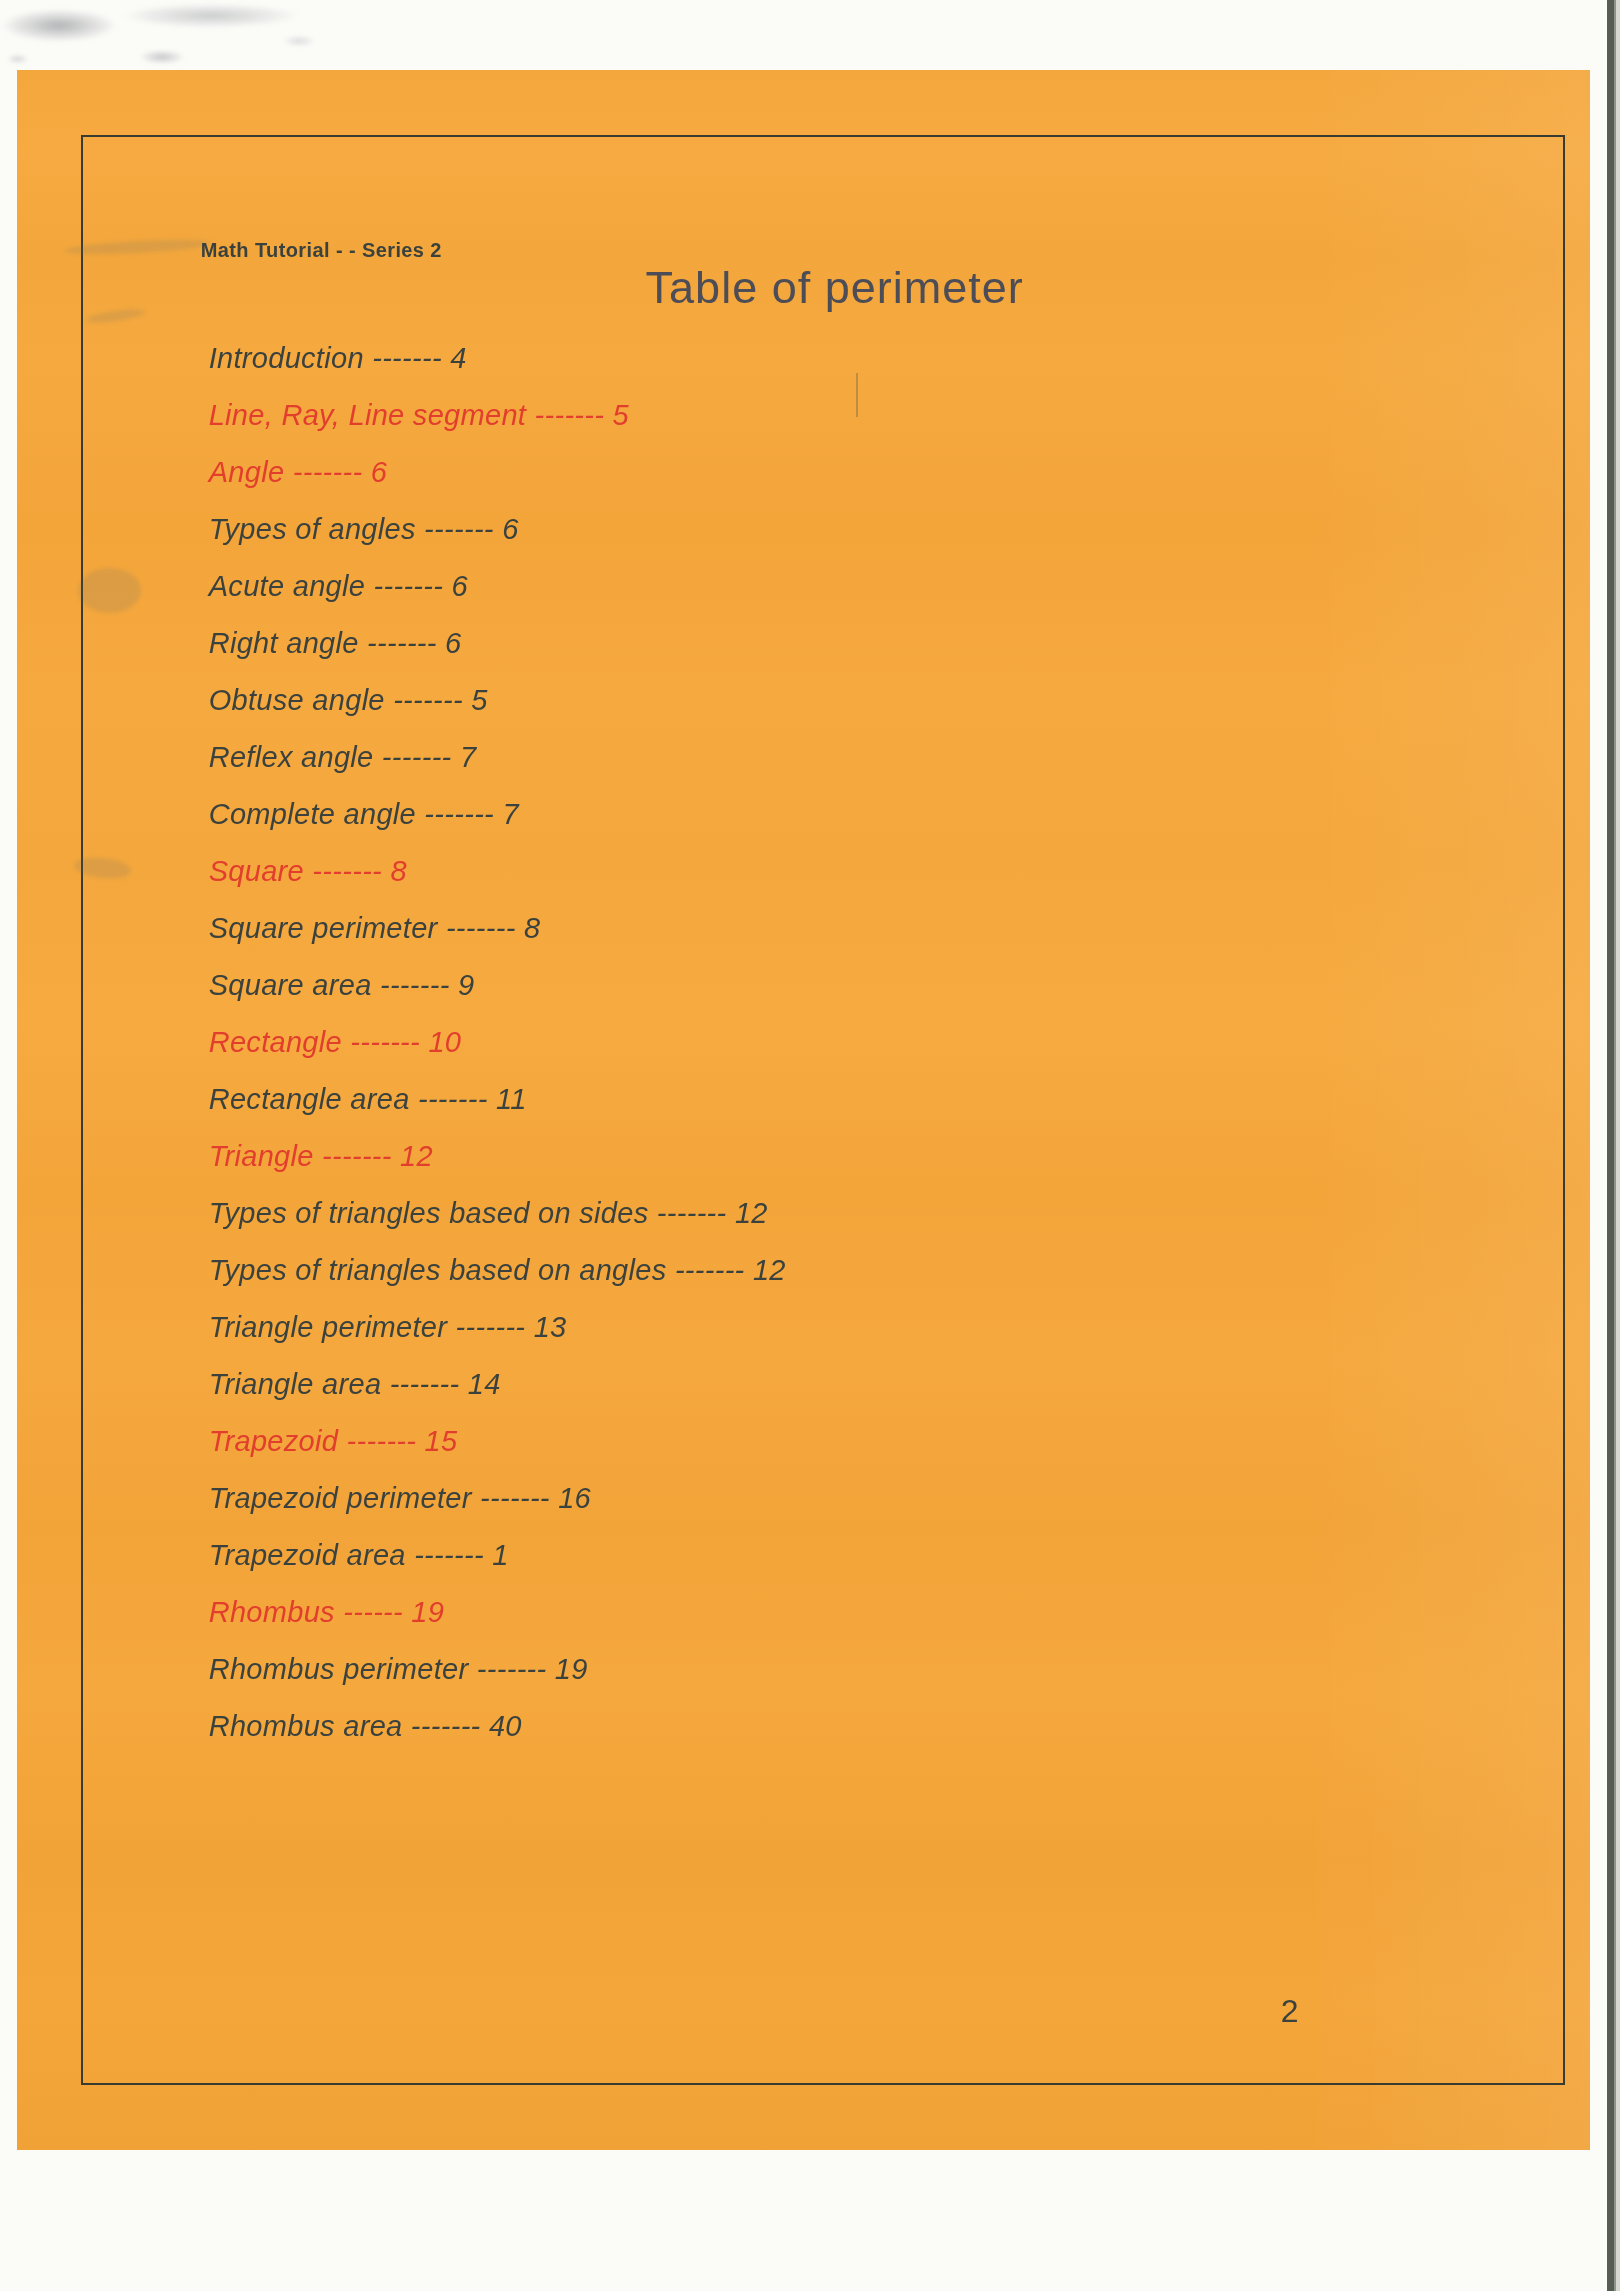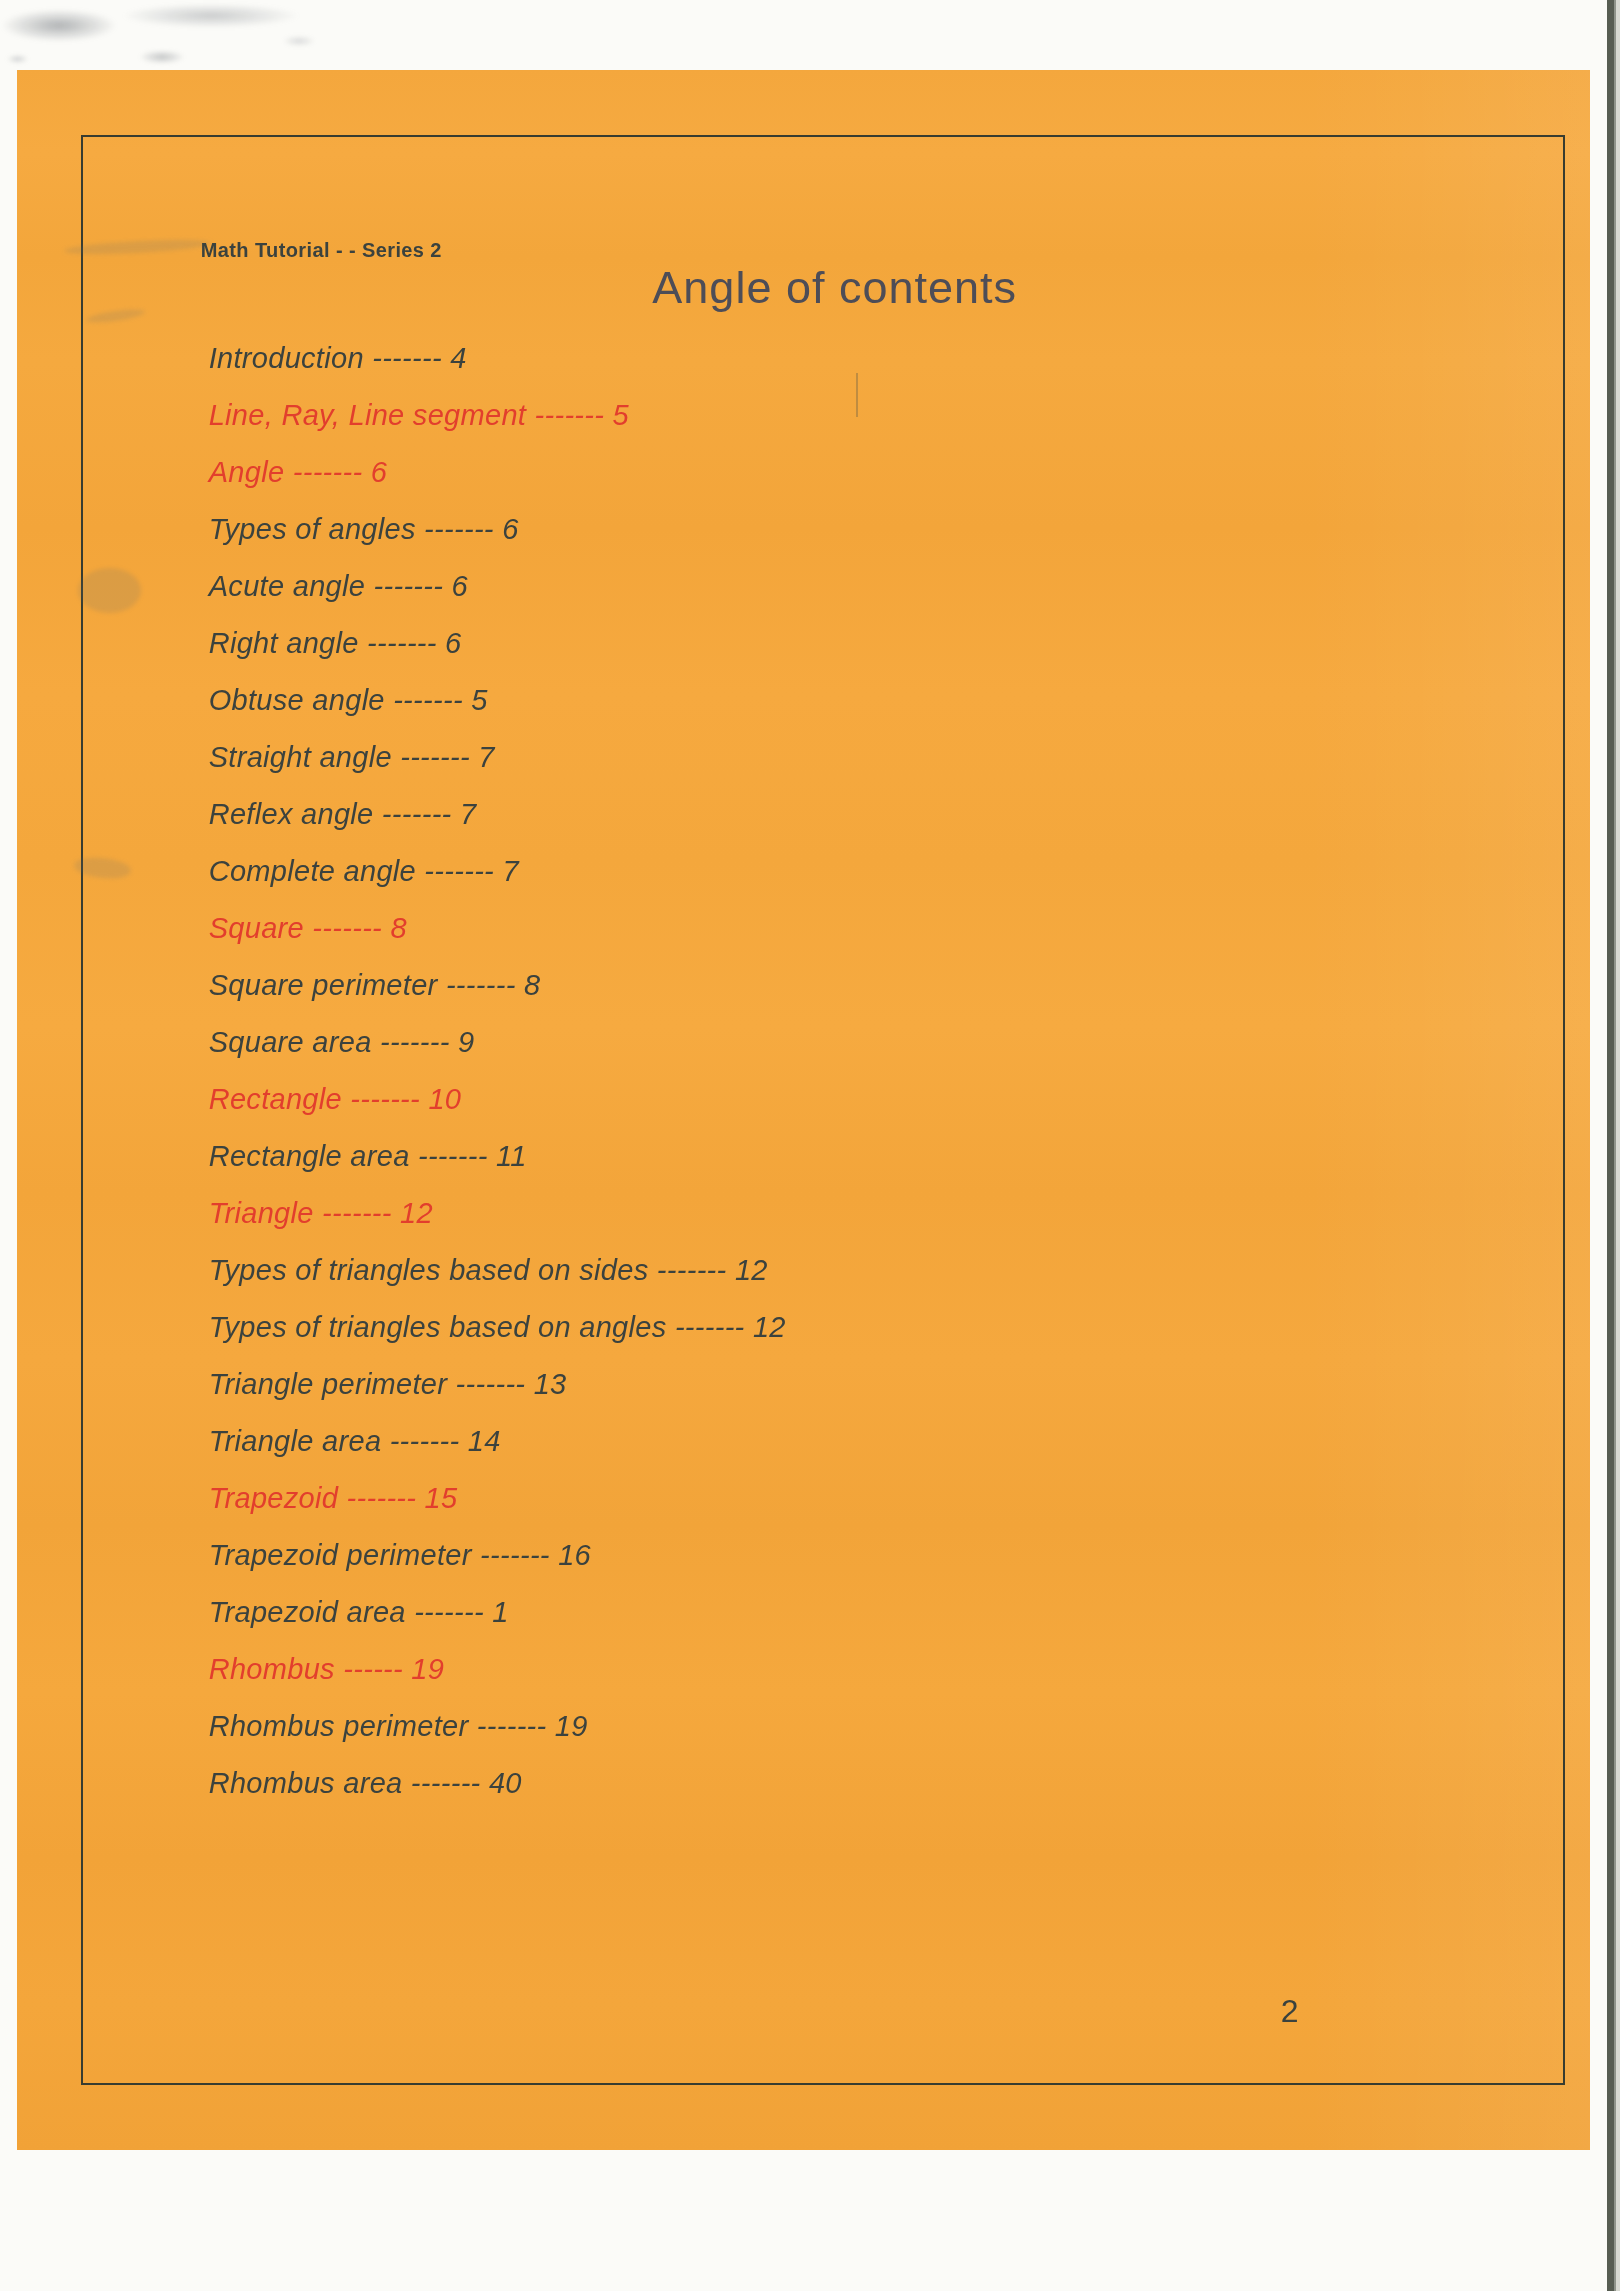--- a/index.html
+++ b/index.html
@@ -103,31 +103,30 @@
   <div class="frame"></div>
 
   <div class="pencil p1"></div>
   <div class="pencil p2"></div>
   <div class="pencil p3"></div>
   <div class="pencil p4"></div>
   <div class="tick"></div>
 
   <div class="doc-header">Math Tutorial - - Series 2</div>
 
-  <div class="doc-title">Angle of contents</div>
+  <div class="doc-title">Table of perimeter</div>
 
   <div class="toc-list">
       <div class="toc-row">Introduction ------- 4</div>
       <div class="toc-row red">Line, Ray, Line segment ------- 5</div>
       <div class="toc-row red">Angle ------- 6</div>
       <div class="toc-row">Types of angles ------- 6</div>
       <div class="toc-row">Acute angle ------- 6</div>
       <div class="toc-row">Right angle ------- 6</div>
       <div class="toc-row">Obtuse angle ------- 5</div>
-      <div class="toc-row">Straight angle ------- 7</div>
       <div class="toc-row">Reflex angle ------- 7</div>
       <div class="toc-row">Complete angle ------- 7</div>
       <div class="toc-row red">Square ------- 8</div>
       <div class="toc-row">Square perimeter ------- 8</div>
       <div class="toc-row">Square area ------- 9</div>
       <div class="toc-row red">Rectangle ------- 10</div>
       <div class="toc-row">Rectangle area ------- 11</div>
       <div class="toc-row red">Triangle ------- 12</div>
       <div class="toc-row">Types of triangles based on sides ------- 12</div>
       <div class="toc-row">Types of triangles based on angles ------- 12</div>

